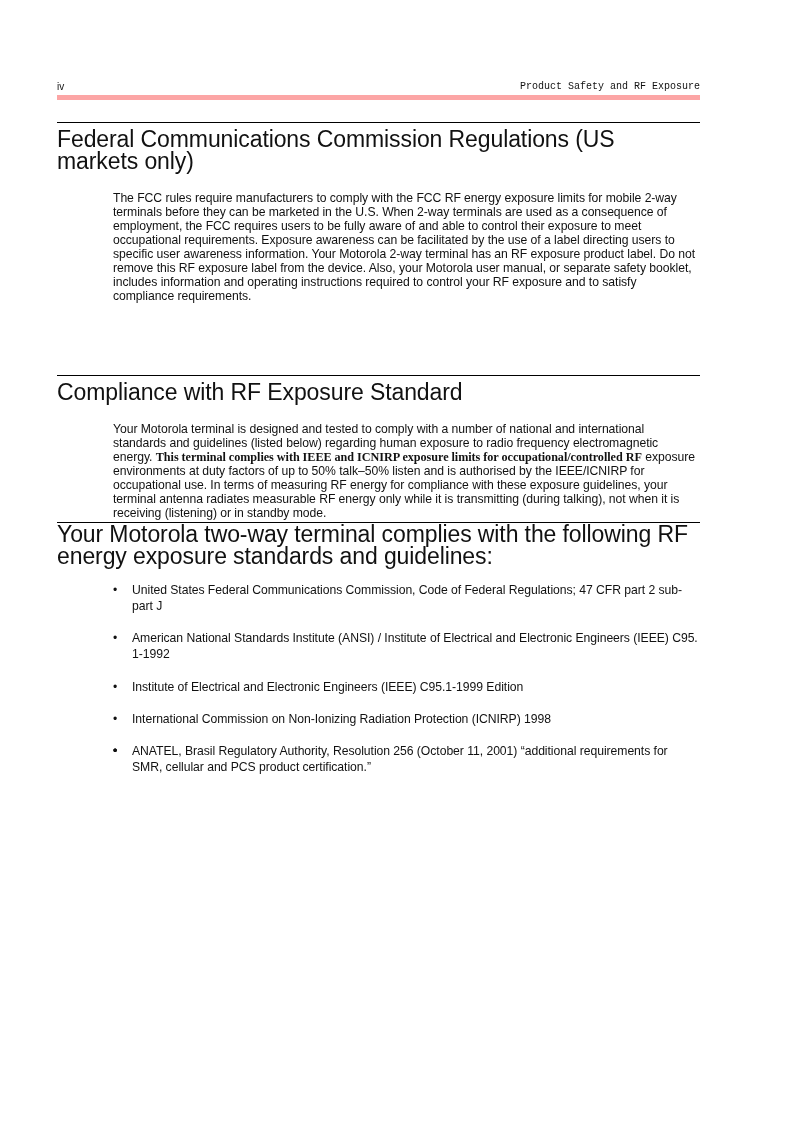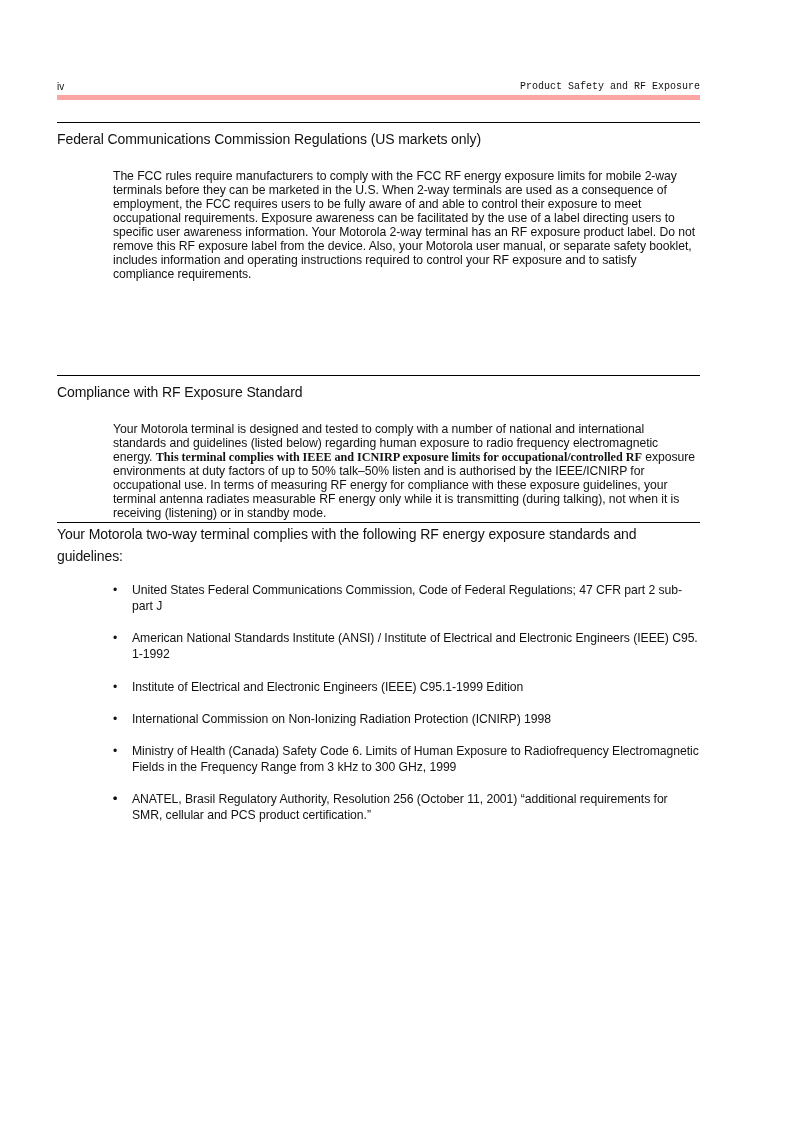--- a/index.html
+++ b/index.html
@@ -10,21 +10,21 @@
     .running-header {
       position: absolute; left: 57px; top: 79px; width: 643px; height: 16px;
       border-bottom: 5px solid #fca5a5;
       font-size: 10px; line-height: 14px;
     }
     .running-header .left { position: absolute; left: 0; top: 1px; }
     .running-header .right { position: absolute; right: 0; top: 1px; font-family: Liberation Mono, monospace; }
     .section { position: absolute; left: 57px; width: 643px; }
     .section-rule { border-top: 1px solid #000; height: 0; }
     .section-title {
-      font-size: 14px; line-height: 22px; font-weight: normal; margin: 0;
+      font-size: 23px; line-height: 22px; font-weight: normal; margin: 0;
       letter-spacing: -0.1px;
     }
     .body-text {
       margin-left: 56px; font-size: 12.2px; line-height: 14px;
       letter-spacing: -0.05px;
     }
     .body-text b { font-weight: bold; font-family: Liberation Serif, serif; }
     .bullet-list { list-style: none; margin: 0; padding: 0; margin-left: 56px; }
     .bullet-item {
       position: relative; padding-left: 19px; font-size: 12.2px; line-height: 16.15px;
@@ -53,17 +53,17 @@
 </div>
 
 <div class="section" style="top:522px;">
   <div class="section-rule"></div>
   <h2 class="section-title" style="">Your Motorola two-way terminal complies with the following RF energy exposure standards and guidelines:</h2>
   <ul class="bullet-list" style="margin-top:15px;">
     <li class="bullet-item"><span class="bullet">•</span><span>United States Federal Communications Commission, Code of Federal Regulations; 47 CFR part 2 sub-part J</span></li>
     <li class="bullet-item"><span class="bullet">•</span><span>American National Standards Institute (ANSI) / Institute of Electrical and Electronic Engineers (IEEE) C95. 1-1992</span></li>
     <li class="bullet-item"><span class="bullet">•</span><span>Institute of Electrical and Electronic Engineers (IEEE) C95.1-1999 Edition</span></li>
     <li class="bullet-item"><span class="bullet">•</span><span>International Commission on Non-Ionizing Radiation Protection (ICNIRP) 1998</span></li>
-    <li class="bullet-item"><span class="bullet">•</span><span>Ministry of Health (Canada) Safety Code 6. Limits of Human Exposure to Radiofrequency Electromagnetic Fields in the Frequency Range from 3 kHz to 300 GHz, 1999</span></li>
+    <li class="bullet-item"><span class="bullet">•</span></li>
     <li class="bullet-item"><span class="bullet">•</span></li>
     <li class="bullet-item"><span class="bullet">•</span><span>ANATEL, Brasil Regulatory Authority, Resolution 256 (October 11, 2001) “additional requirements for SMR, cellular and PCS product certification.”</span></li>
   </ul>
 </div>
 
 </body></html>

